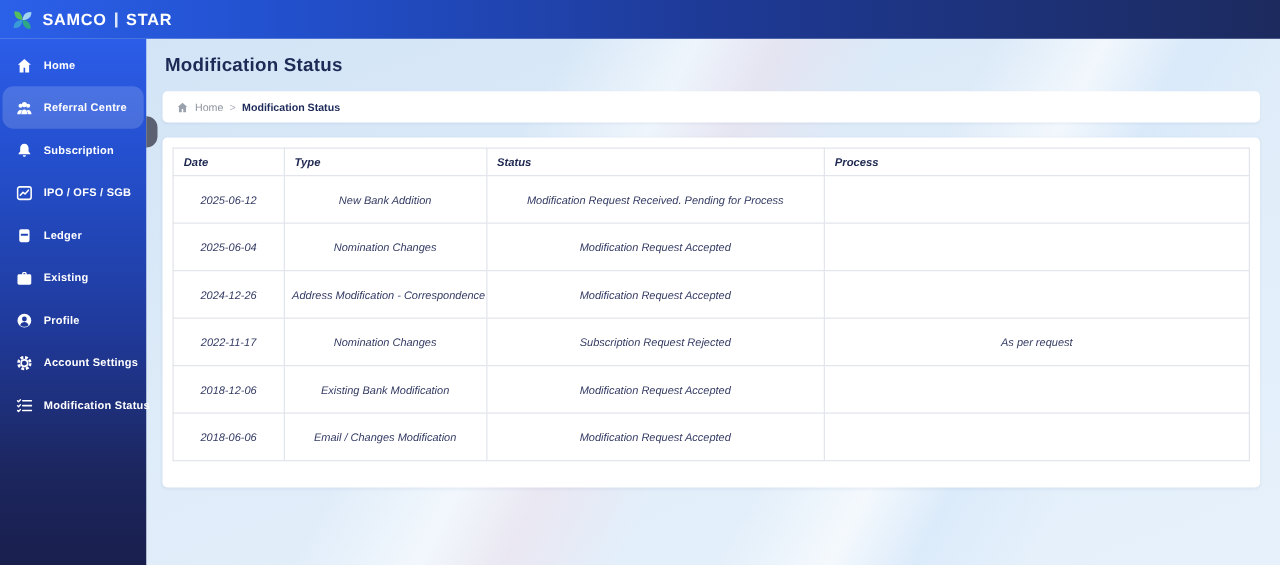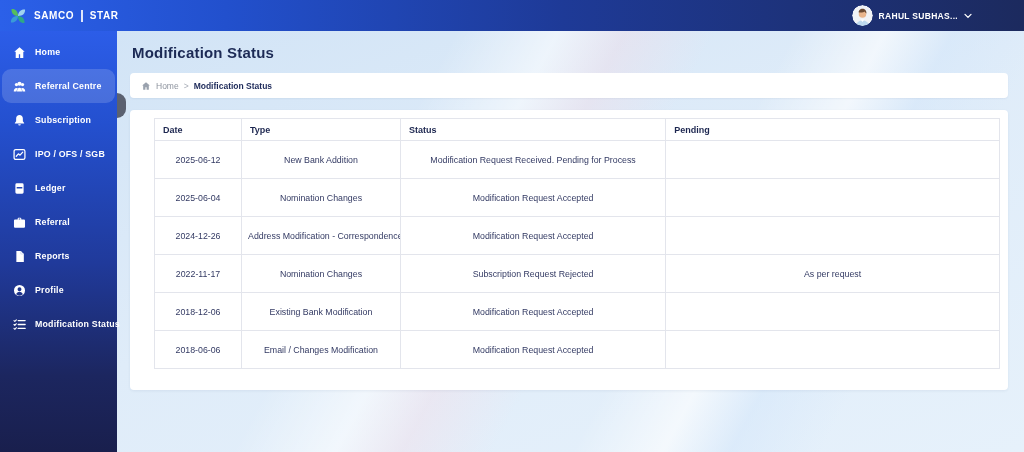--- a/index.html
+++ b/index.html
@@ -10,21 +10,21 @@
     background:#dce9f7;
   }
 
   
   .topbar{
     position:absolute; top:0; left:0; width:1024px; height:31px;
     background:linear-gradient(90deg,#2b60e9 0%, #2250cd 22%, #1e3a97 55%, #1c2a5e 100%);
     display:flex; align-items:center; z-index:5;
   }
   .brand{ display:flex; align-items:center; padding-left:9px; gap:7px; cursor:pointer; }
-  .brand-name,.brand-sub{ color:#fff; font-weight:bold; font-size:10px; letter-spacing:.6px; }
+  .brand-name,.brand-sub{ color:#fff; font-weight:bold; font-size:13px; letter-spacing:.6px; }
   .brand-divider{ width:1.5px; height:12px; background:rgba(255,255,255,.85); display:inline-block; }
   .user{ margin-left:auto; display:flex; align-items:center; gap:6px; padding-right:52px; cursor:pointer; }
   .avatar{ width:21px; height:21px; border-radius:50%; overflow:hidden; display:block; }
   .user-name{ color:#fff; font-weight:bold; font-size:8.5px; letter-spacing:.3px; }
 
   
   .sidebar{
     position:absolute; top:31px; left:0; width:117px; height:421px;
     background:linear-gradient(180deg,#2c5de8 0%, #2450cf 22%, #203a9b 55%, #1c265f 82%, #191f4d 100%);
     padding-top:4px; z-index:4;
@@ -59,21 +59,21 @@
     display:flex; align-items:center; padding:0 11px; gap:5px;
     box-shadow:0 1px 2px rgba(30,50,100,.06); font-size:8.5px;
   }
   .bc-home-icon{ display:inline-flex; }
   .bc-home{ color:#8d939e; text-decoration:none; }
   .bc-sep{ color:#a9aeb8; }
   .bc-current{ color:#1d2a5a; font-weight:bold; }
 
   .table-card{
     margin:12px 16px 0 13px; background:#fff; border-radius:4px;
-    padding:8px 8px 21px 24px; box-shadow:0 1px 3px rgba(30,50,100,.07);
+    padding:8px 8px 21px 8px; box-shadow:0 1px 3px rgba(30,50,100,.07);font-style:italic;
   }
   table{ width:100%; border-collapse:collapse; table-layout:fixed; }
   th,td{ border:1px solid #e3e5ec; }
   th{
     text-align:left; font-size:9px; font-weight:bold; color:#1d2750;
     height:22px; padding:0 8px;
   }
   td{
     text-align:center; font-size:8.8px; color:#333a63;
     height:38px; padding:0 6px; overflow:hidden; white-space:nowrap;
@@ -90,42 +90,20 @@
         <path d="M12 12C12 5.5 8.5 2.2 3.4 2.6 2.9 8 6 11.6 12 12Z" fill="#56bd5d"></path>
         <path d="M12 12C12 5.5 8.5 2.2 3.4 2.6 2.9 8 6 11.6 12 12Z" fill="#9fd3ef" transform="rotate(90 12 12)"></path>
         <path d="M12 12C12 5.5 8.5 2.2 3.4 2.6 2.9 8 6 11.6 12 12Z" fill="#2ea886" transform="rotate(180 12 12)"></path>
         <path d="M12 12C12 5.5 8.5 2.2 3.4 2.6 2.9 8 6 11.6 12 12Z" fill="#3a9ad8" transform="rotate(270 12 12)"></path>
       </svg>
     </span>
     <span class="brand-name">SAMCO</span>
     <span class="brand-divider"></span>
     <span class="brand-sub">STAR</span>
   </div>
-  <div class="user">
-    <span class="avatar">
-      <svg width="21" height="21" viewBox="0 0 24 24">
-        <clipPath id="avclip">
-            <circle cx="12" cy="12" r="12"></circle>
-          </clipPath>
-        <g clip-path="url(#avclip)">
-          <circle cx="12" cy="12" r="12" fill="#f1f3f6"></circle>
-          <circle cx="12" cy="10.2" r="4.3" fill="#e9b58c"></circle>
-          <path d="M7.5 9.6c-.3-3.4 1.9-5.4 4.5-5.4s4.8 2 4.5 5.4c-1.2-.6-2-2.2-2-2.2-1.2 1-4.5 1.5-7 .8z" fill="#6b4a32"></path>
-          <path d="M4.2 24c.6-4.2 4-6.3 7.8-6.3s7.2 2.1 7.8 6.3z" fill="#bdd9ef"></path>
-          <path d="M9.8 16.5h4.4l-2.2 3z" fill="#fff"></path>
-        </g>
-      </svg>
-    </span>
-    <span class="user-name">RAHUL SUBHAS...</span>
-    <span style="display:inline-flex;">
-      <svg width="8" height="6" viewBox="0 0 8 6">
-          <path d="M1 1.4 4 4.4 7 1.4" stroke="#fff" stroke-width="1.3" fill="none" stroke-linecap="round"></path>
-        </svg>
-    </span>
-  </div>
 </div>
 
 <aside class="sidebar" id="sidebar">
     <div class="side-item">
       <span class="side-icon">
         <svg viewBox="0 0 12 12">
           <path d="M6 1.1 1.2 5.3h1.3V11h2.9V7.6h1.2V11h2.9V5.3h1.3z" fill="#fff"></path>
         </svg>
       </span>
       <span class="side-label">Home</span>
@@ -168,38 +146,38 @@
         </svg>
       </span>
       <span class="side-label">Ledger</span>
     </div>
     <div class="side-item">
       <span class="side-icon">
         <svg viewBox="0 0 12 12">
           <path fill-rule="evenodd" fill="#fff" d="M4.3 3.2v-.6c0-.6.5-1.1 1.1-1.1h1.2c.6 0 1.1.5 1.1 1.1v.6h2.2c.7 0 1.2.5 1.2 1.2v5.2c0 .7-.5 1.2-1.2 1.2H2.1c-.7 0-1.2-.5-1.2-1.2V4.4c0-.7.5-1.2 1.2-1.2zm1-.6v.6h1.4v-.6c0-.1-.1-.2-.2-.2H5.5c-.1 0-.2.1-.2.2z"></path>
         </svg>
       </span>
-      <span class="side-label">Referral</span>
-    </div>
-    <div class="side-item">
-      <span class="side-icon">
-        <svg viewBox="0 0 12 12">
-          <path d="M3.1 1h4.1L10 3.7V11H3.1z" fill="#fff"></path>
-          <path d="M7.2 1v2.7H10" fill="none" stroke="#cdd6ee" stroke-width=".7"></path>
-        </svg>
-      </span>
-      <span class="side-label">Reports</span>
+      <span class="side-label">Existing</span>
     </div>
     <div class="side-item">
       <span class="side-icon">
         <svg viewBox="0 0 12 12">
           <path fill-rule="evenodd" fill="#fff" d="M6 .9a5.1 5.1 0 1 0 0 10.2A5.1 5.1 0 0 0 6 .9zM6 3a1.8 1.8 0 1 1 0 3.6A1.8 1.8 0 0 1 6 3zm-3.1 6.4c.5-1.5 1.7-2.3 3.1-2.3s2.6.8 3.1 2.3a4.7 4.7 0 0 1-6.2 0z"></path>
         </svg>
       </span>
       <span class="side-label">Profile</span>
+    </div>
+    <div class="side-item">
+      <span class="side-icon">
+        <svg viewBox="0 0 12 12">
+          <circle cx="6" cy="6" r="4.3" fill="none" stroke="#fff" stroke-width="2" stroke-dasharray="2.1 1.27"></circle>
+          <circle cx="6" cy="6" r="2.4" fill="none" stroke="#fff" stroke-width="1.2"></circle>
+        </svg>
+      </span>
+      <span class="side-label">Account Settings</span>
     </div>
     <div class="side-item">
       <span class="side-icon">
         <svg viewBox="0 0 12 12">
           <path d="M4.8 2.4h6.4M4.8 6h6.4M4.8 9.6h6.4" stroke="#fff" stroke-width="1.2" stroke-linecap="round"></path>
           <path d="M.9 2.4l.8.8 1.4-1.5M.9 6l.8.8 1.4-1.5M.9 9.6l.8.8 1.4-1.5" stroke="#fff" stroke-width="1" fill="none" stroke-linecap="round" stroke-linejoin="round"></path>
         </svg>
       </span>
       <span class="side-label">Modification Status</span>
     </div>
@@ -226,21 +204,21 @@
         <col class="col-date">
           <col class="col-type">
           <col class="col-status">
           <col class="col-remarks">
       </colgroup>
       <thead>
           <tr id="thead-row">
             <th>Date</th>
             <th>Type</th>
             <th>Status</th>
-            <th>Pending</th>
+            <th>Process</th>
           </tr>
         </thead>
       <tbody id="tbody">
           <tr>
             <td>2025-06-12</td>
             <td>New Bank Addition</td>
             <td>Modification Request Received. Pending for Process</td>
             <td></td>
           </tr>
           <tr>

